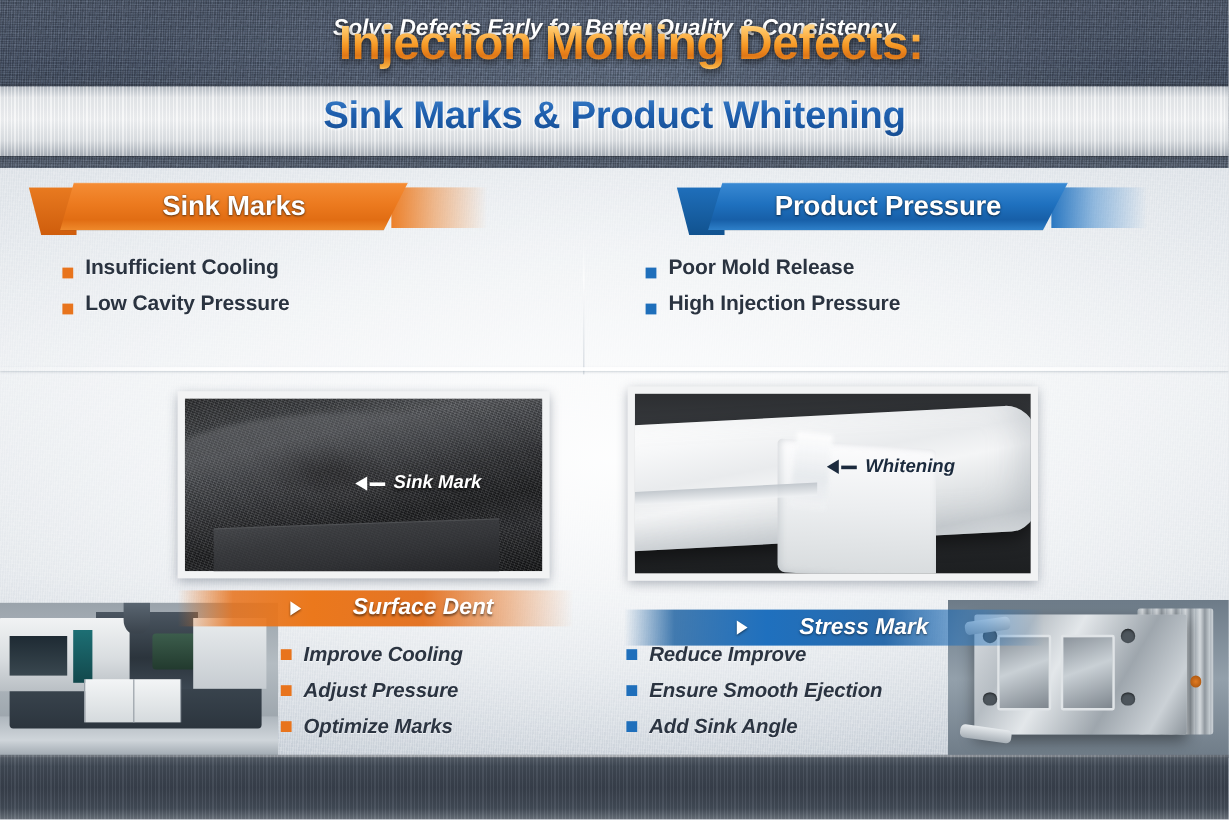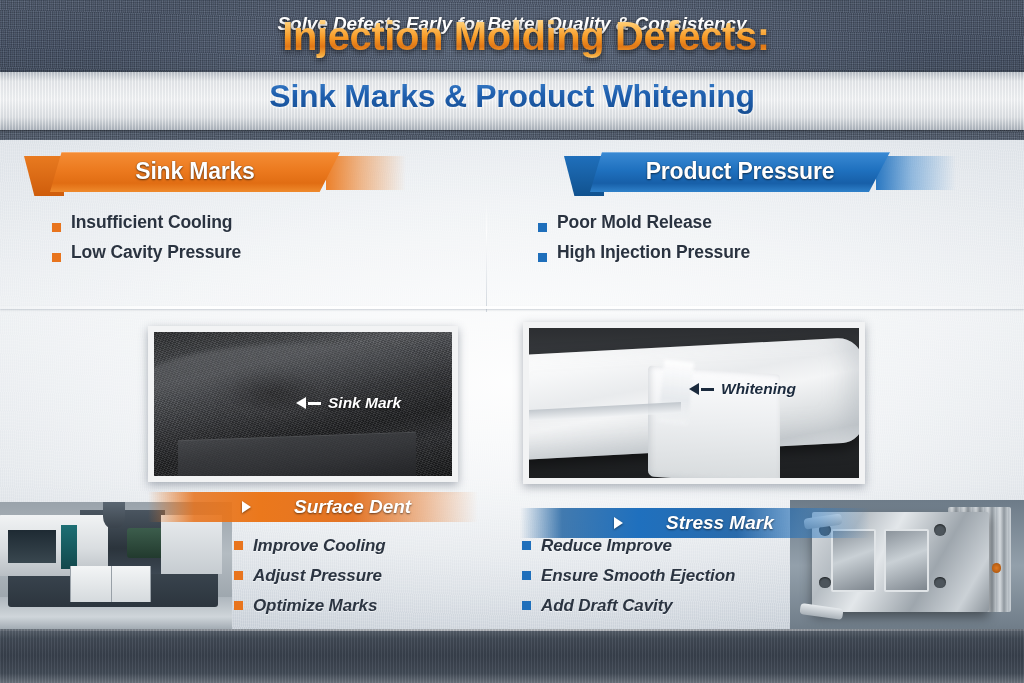--- a/index.html
+++ b/index.html
@@ -561,21 +561,21 @@
     <li>
       <span class="bullet-sq bullet-blue"></span>
       <span>Reduce Improve</span>
     </li>
     <li>
       <span class="bullet-sq bullet-blue"></span>
       <span>Ensure Smooth Ejection</span>
     </li>
     <li>
       <span class="bullet-sq bullet-blue"></span>
-      <span>Add Draft Cavity</span>
+      <span>Add Sink Angle</span>
     </li>
   </ul>
 
   <div class="machine-photo">
     <div class="m-floor"></div>
     <div class="m-base"></div>
     <div class="m-mid"></div>
     <div class="m-green"></div>
     <div class="m-right"></div>
     <div class="m-body"></div>

